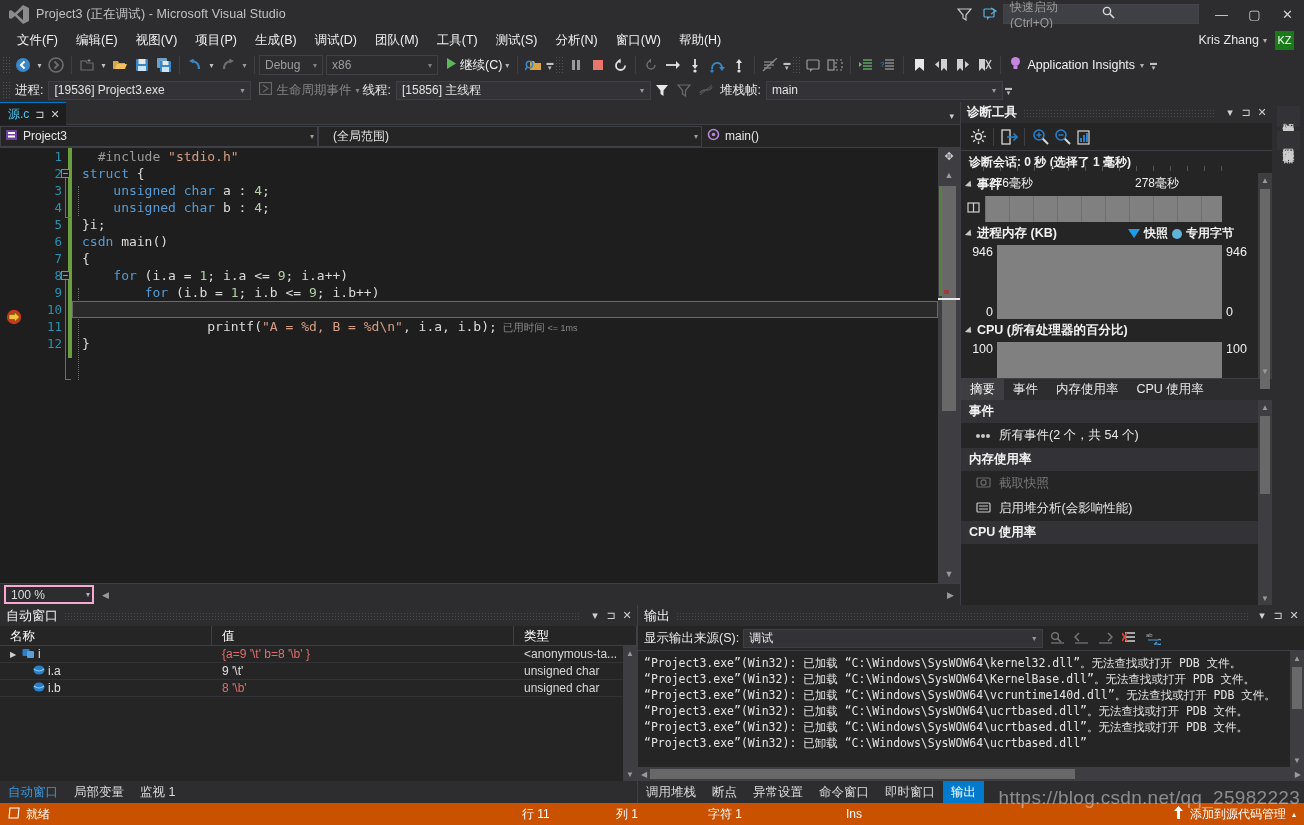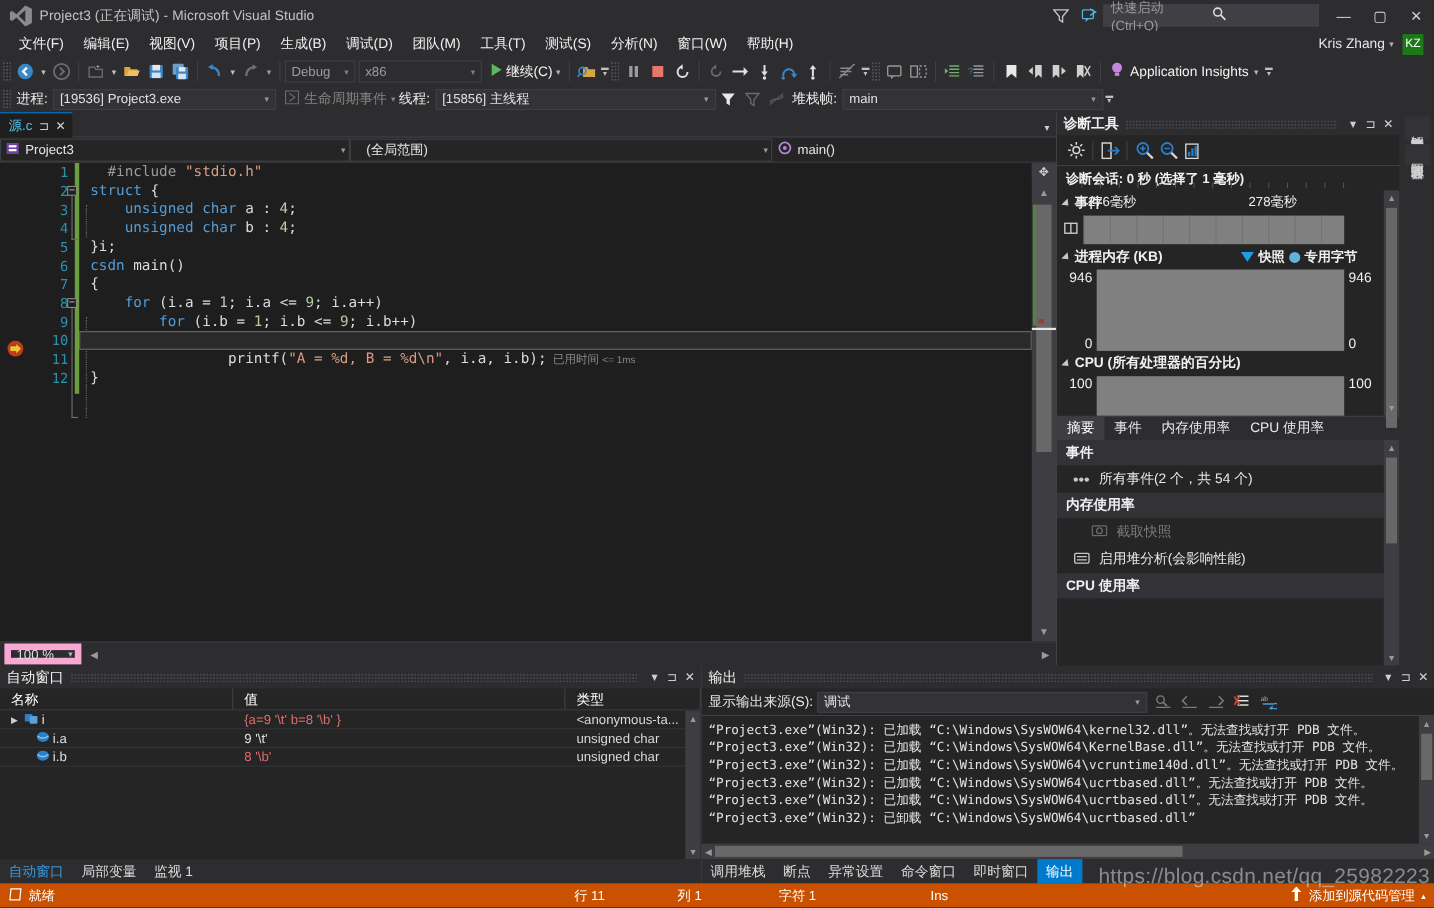--- a/index.html
+++ b/index.html
@@ -147,21 +147,21 @@
   .sc-change { position: absolute; left: 1px; width: 4px; background: #588040; }
   .sc-mark-red { position:absolute; left:6px; width:5px; height:4px; background:#9e3a3a; }
   .sc-mark-white { position:absolute; left:0px; width:22px; height:2px; background:#e8e8e8; }
   .splitter-icon { position:absolute; top:0; left:0; width:22px; height:17px; display:flex; align-items:center; justify-content:center; color:#d0d0d0; font-size:11px; background:#3e3e42; }
 
   .editor-bottom {
     height: 22px; flex: 0 0 22px; background: #2d2d30; display: flex; align-items: center;
     border-top: 1px solid #3f3f46;
   }
   .zoom-combo {
-    height: 19px; width: 70px; border: 6px solid #f9a8d4; background: #2d2d30; color: #dcdcdc;
+    height: 19px; width: 90px; border: 2px solid #f9a8d4; background: #2d2d30; color: #dcdcdc;
     display: flex; align-items: center; padding: 0 2px 0 5px; font-size: 12px; margin-left: 4px;
   }
   .zoom-combo .cv { flex:1; }
   .zoom-combo .cd { font-size:8px; color:#b0b0b0; }
   .hscroll-left { color: #9a9a9a; font-size: 9px; margin-left: 8px; }
   .hscroll-right { color: #9a9a9a; font-size: 9px; margin-left: auto; margin-right: 6px; }
 
   
   .diag-panel {
     width: 312px; flex: 0 0 312px; background: #2d2d30; display: flex; flex-direction: column;
@@ -216,21 +216,21 @@
   .diag-vscroll .up { top: 0; } .diag-vscroll .dn { bottom: 0; }
   .diag-vscroll .th { position:absolute; left:2px; width:10px; background:#686868; }
 
   .diag-tabs { height: 22px; flex: 0 0 22px; display: flex; align-items: stretch; background: #2d2d30; border-top:1px solid #3f3f46;}
   .diag-tab { padding: 0 9px; display: flex; align-items: center; font-size: 12.5px; color: #e9e9e9; }
   .diag-tab.active { background: #3e3e42; color: #fff; }
   .diag-list { flex: 1; background: #252526; display: flex; min-height: 0; }
   .diag-list-inner { flex: 1; min-width: 0; }
   .dl-head { background: #333337; padding: 3px 0 3px 8px; font-size: 12.5px; font-weight: bold; color: #f1f1f1; }
   .dl-item { display: flex; align-items: center; gap: 8px; padding: 4px 0 4px 14px; font-size: 12.5px; color: #e8e8e8; }
-  .dl-item.dim { color: #7a7a7a; margin-left: 16px; }
+  .dl-item.dim { color: #7a7a7a; }
   .dl-ico { width: 16px; text-align: center; font-size: 12px; color: #c8c8c8; }
   .dl-ico.dim { color: #6a6a6a; }
 
   
   .bottom-wrap { height: 198px; flex: 0 0 198px; display: flex; background: #2d2d30; }
   .autos-panel { width: 638px; flex: 0 0 638px; display: flex; flex-direction: column; border-right: 1px solid #3f3f46;}
   .out-panel { flex: 1; display: flex; flex-direction: column; min-width: 0; }
 
   .grid-head { height: 20px; display: flex; background: #252526; border-bottom: 1px solid #3f3f46; }
   .gh-cell { font-size: 12.5px; color: #ffffff; padding: 2px 0 0 10px; border-right: 1px solid #3f3f46; }

